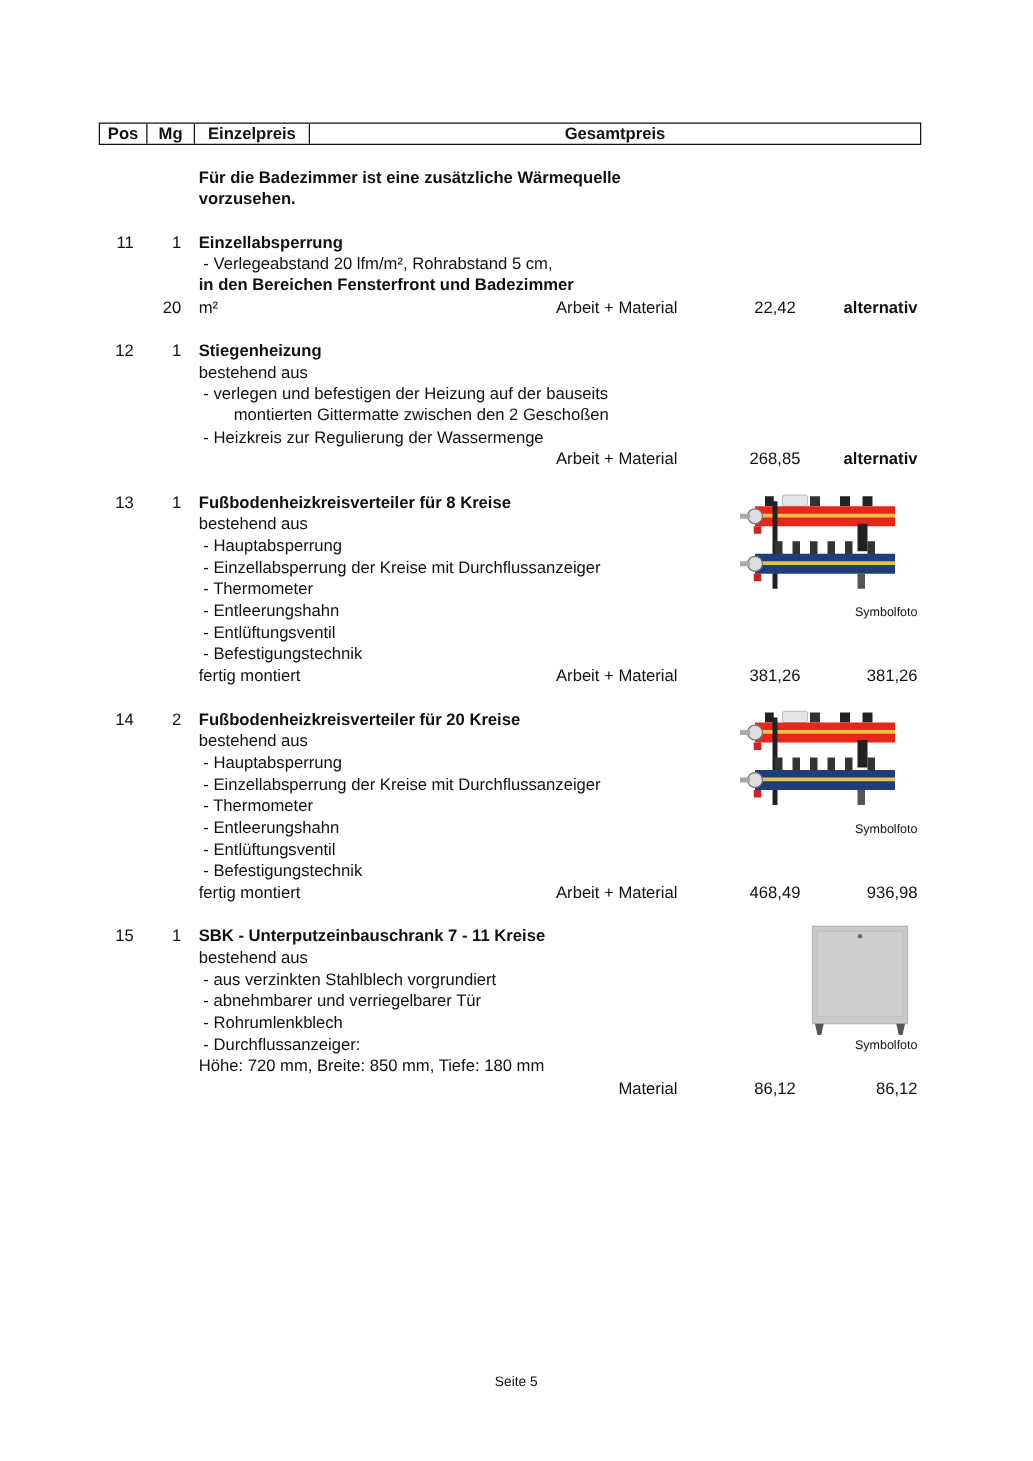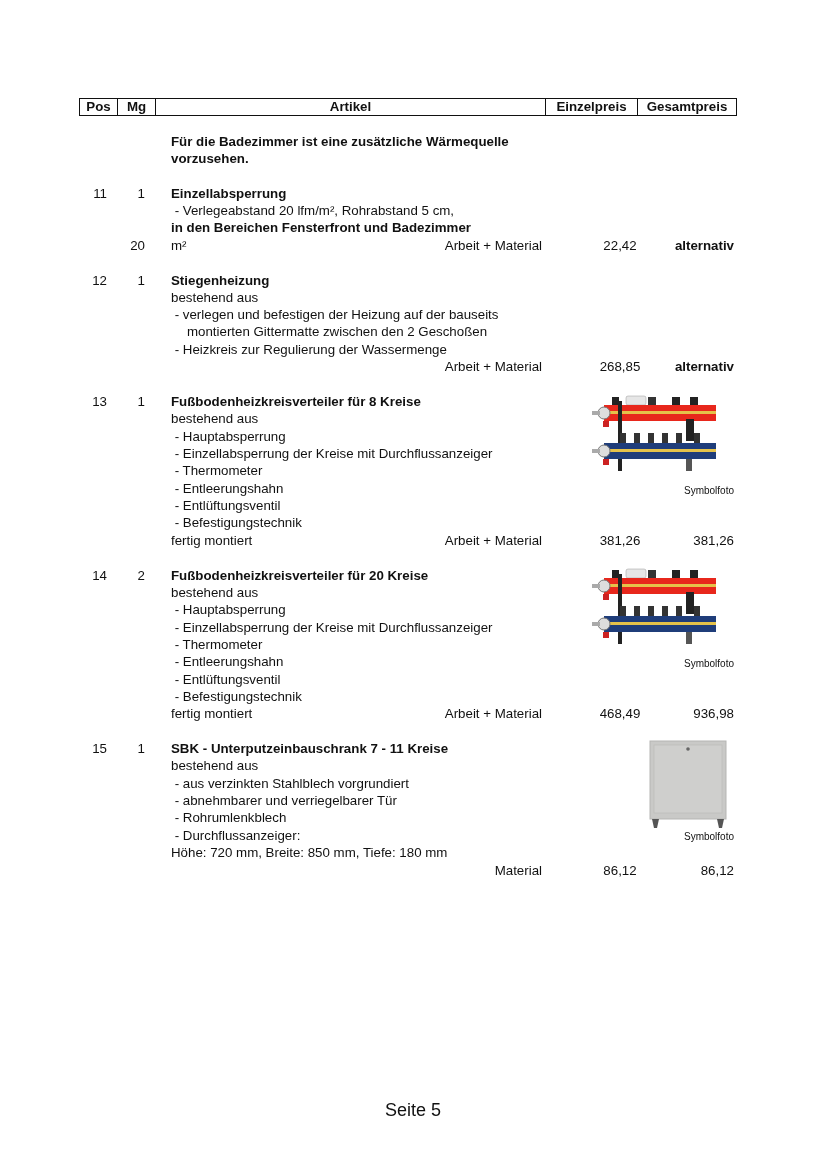--- a/index.html
+++ b/index.html
@@ -44,21 +44,21 @@
 
     .line {
       position: absolute;
       height: 17px;
       line-height: 17px;
       white-space: nowrap;
     }
     .bold { font-weight: bold; }
     .col-pos { left: 79px; width: 28px; text-align: right; }
     .col-mg { left: 117px; width: 28px; text-align: right; }
-    .col-text { left: 171px; }
+    .col-text { left: 159px; }
     .col-ind2 { left: 171px; margin-left: 16px; }
     .col-unit { left: 370px; width: 172px; text-align: right; }
     .col-einzel { left: 575px; width: 90px; text-align: center; }
     .col-gesamt { left: 637px; width: 97px; text-align: right; }
 
     .photo {
       position: absolute;
     }
     .caption {
       position: absolute;
@@ -66,30 +66,29 @@
       text-align: right;
       width: 100px;
       line-height: 12px;
     }
     .footer {
       position: absolute;
       left: 0;
       width: 826px;
       top: 1100px;
       text-align: center;
-      font-size: 18px;
+      font-size: 11px;
     }
   </style>
 </head>
 <body>
 
 <div class="header-table">
   <div class="hc hc-pos">Pos</div>
   <div class="hc hc-mg">Mg</div>
-  <div class="hc hc-artikel">Artikel</div>
   <div class="hc hc-einzel">Einzelpreis</div>
   <div class="hc hc-gesamt">Gesamtpreis</div>
 </div>
 
 <div class="line col-text bold" style="top:133px;">Für die Badezimmer ist eine zusätzliche Wärmequelle</div>
 <div class="line col-text bold" style="top:150px;">vorzusehen.</div>
 
 <div>
   <div class="line col-pos" style="top:185px;">11</div>
   <div class="line col-mg" style="top:185px;">1</div>

